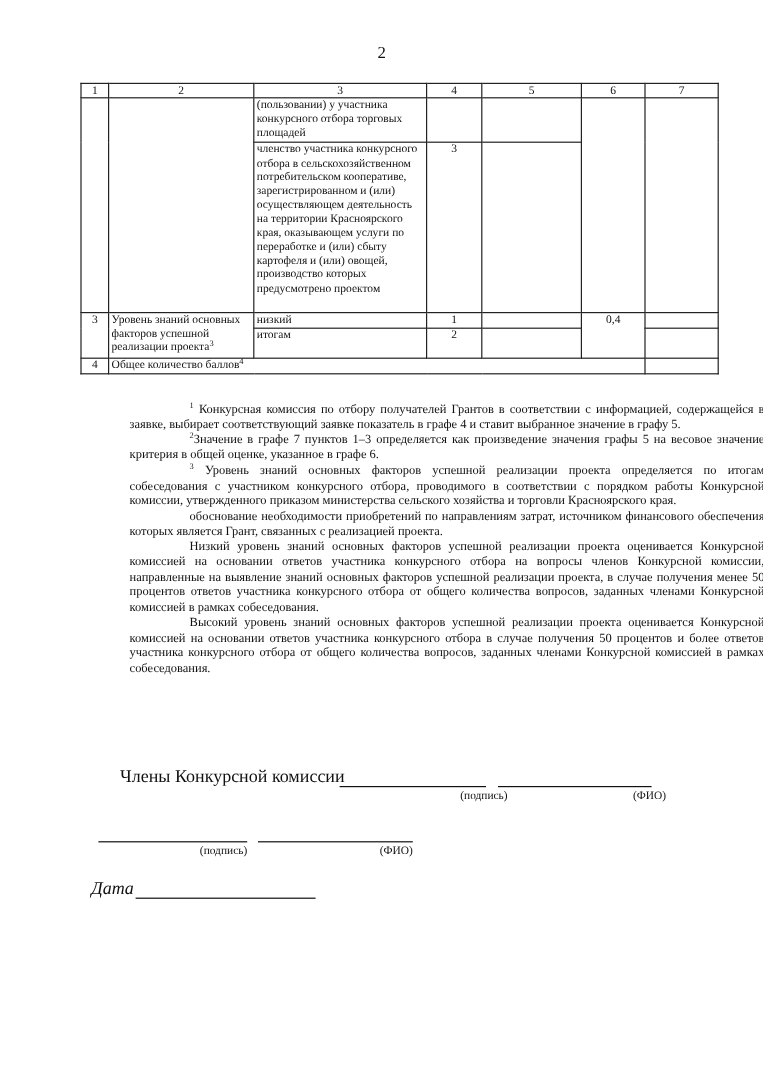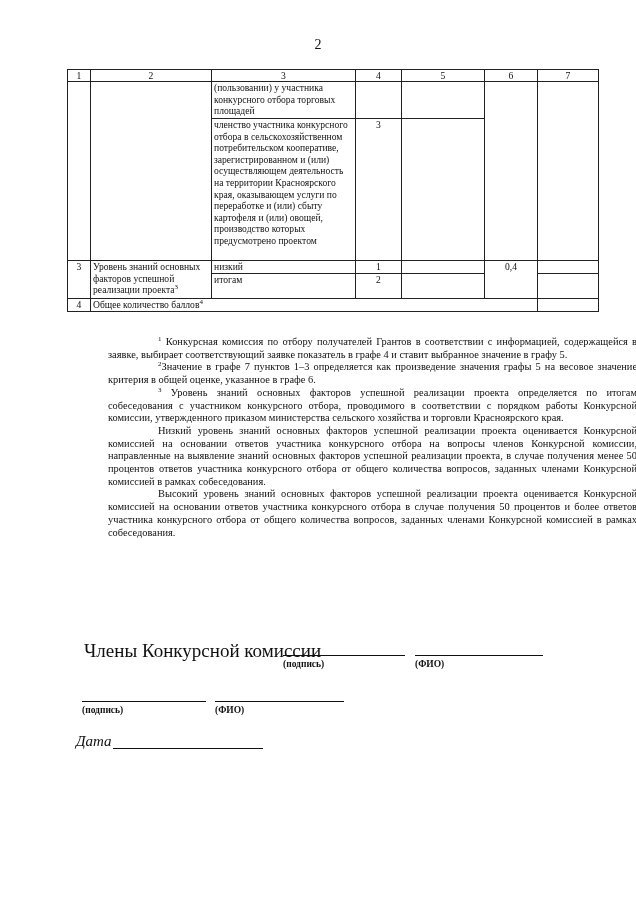--- a/index.html
+++ b/index.html
@@ -5,23 +5,23 @@
     html, body { margin: 0; padding: 0; background: #ffffff; }
     body { width: 636px; height: 905px; position: relative; overflow: hidden; color: #111; font-family: "Liberation Serif", serif; }
     .page-num { position: absolute; left: 0; width: 636px; top: 37px; text-align: center; font-size: 14px; }
     table.grid { position: absolute; left: 67px; top: 69px; border-collapse: collapse; table-layout: fixed; width: 531px; font-size: 9.6px; line-height: 11.6px; }
     table.grid td { border: 1px solid #222; vertical-align: top; padding: 0 2px; }
     table.grid tr.head td { text-align: center; height: 11px; line-height: 11px; }
     .c { text-align: center; }
     .foot { position: absolute; left: 68px; width: 529px; font-size: 10.4px; line-height: 12.7px; text-align: justify; margin-left: 40px; }
     .foot p { margin: 0; text-indent: 50px; }
     sup { font-size: 7px; line-height: 0; vertical-align: 4px; }
-    .sig-title { position: absolute; left: 84px; top: 640px; font-size: 19px; }
+    .sig-title { position: absolute; left: 100px; top: 640px; font-size: 15px; }
     .line { position: absolute; border-bottom: 1px solid #111; height: 0; }
-    .cap { position: absolute; font-size: 9.5px; font-weight: bold; text-align: left; }
+    .cap { position: absolute; font-size: 9.5px; font-weight: normal; text-align: right; }
     .date-label { position: absolute; left: 76px; top: 733px; font-size: 15px; font-style: italic; }
   </style>
 </head>
 <body>
 
 <div class="page-num">2</div>
 
 <table class="grid">
   <colgroup>
     <col style="width:23px">
@@ -76,20 +76,21 @@
     <td colspan="5"><span>Общее количество баллов</span><sup>4</sup></td>
     <td></td>
   </tr>
 </tbody>
   </table>
 
 <div class="foot" style="top:336px;">
   <p><sup>1</sup> <span>Конкурсная комиссия по отбору получателей Грантов в соответствии с информацией, содержащейся в заявке, выбирает соответствующий заявке показатель в графе 4 и ставит выбранное значение в графу 5.</span></p>
   <p><sup>2</sup><span>Значение в графе 7 пунктов 1–3 определяется как произведение значения графы 5 на весовое значение критерия в общей оценке, указанное в графе 6.</span></p>
   <p><sup>3</sup> <span>Уровень знаний основных факторов успешной реализации проекта определяется по итогам собеседования с участником конкурсного отбора, проводимого в соответствии с порядком работы Конкурсной комиссии, утвержденного приказом министерства сельского хозяйства и торговли Красноярского края.</span></p>
+  <p>обоснование необходимости приобретений по направлениям затрат, источником финансового обеспечения которых является Грант, связанных с реализацией проекта.</p>
   <p>Низкий уровень знаний основных факторов успешной реализации проекта оценивается Конкурсной комиссией на основании ответов участника конкурсного отбора на вопросы членов Конкурсной комиссии, направленные на выявление знаний основных факторов успешной реализации проекта, в случае получения менее 50 процентов ответов участника конкурсного отбора от общего количества вопросов, заданных членами Конкурсной комиссией в рамках собеседования.</p>
   <p>Высокий уровень знаний основных факторов успешной реализации проекта оценивается Конкурсной комиссией на основании ответов участника конкурсного отбора в случае получения 50 процентов и более ответов участника конкурсного отбора от общего количества вопросов, заданных членами Конкурсной комиссией в рамках собеседования.</p>
 </div>
 
 <div class="sig-title">Члены Конкурсной комиссии</div>
 <div class="line" style="left:283px; top:655px; width:122px;"></div>
 <div class="line" style="left:415px; top:655px; width:128px;"></div>
 <div class="cap" style="left:283px; top:659px; width:140px;">(подпись)</div>
 <div class="cap" style="left:415px; top:659px; width:140px;">(ФИО)</div>
 

